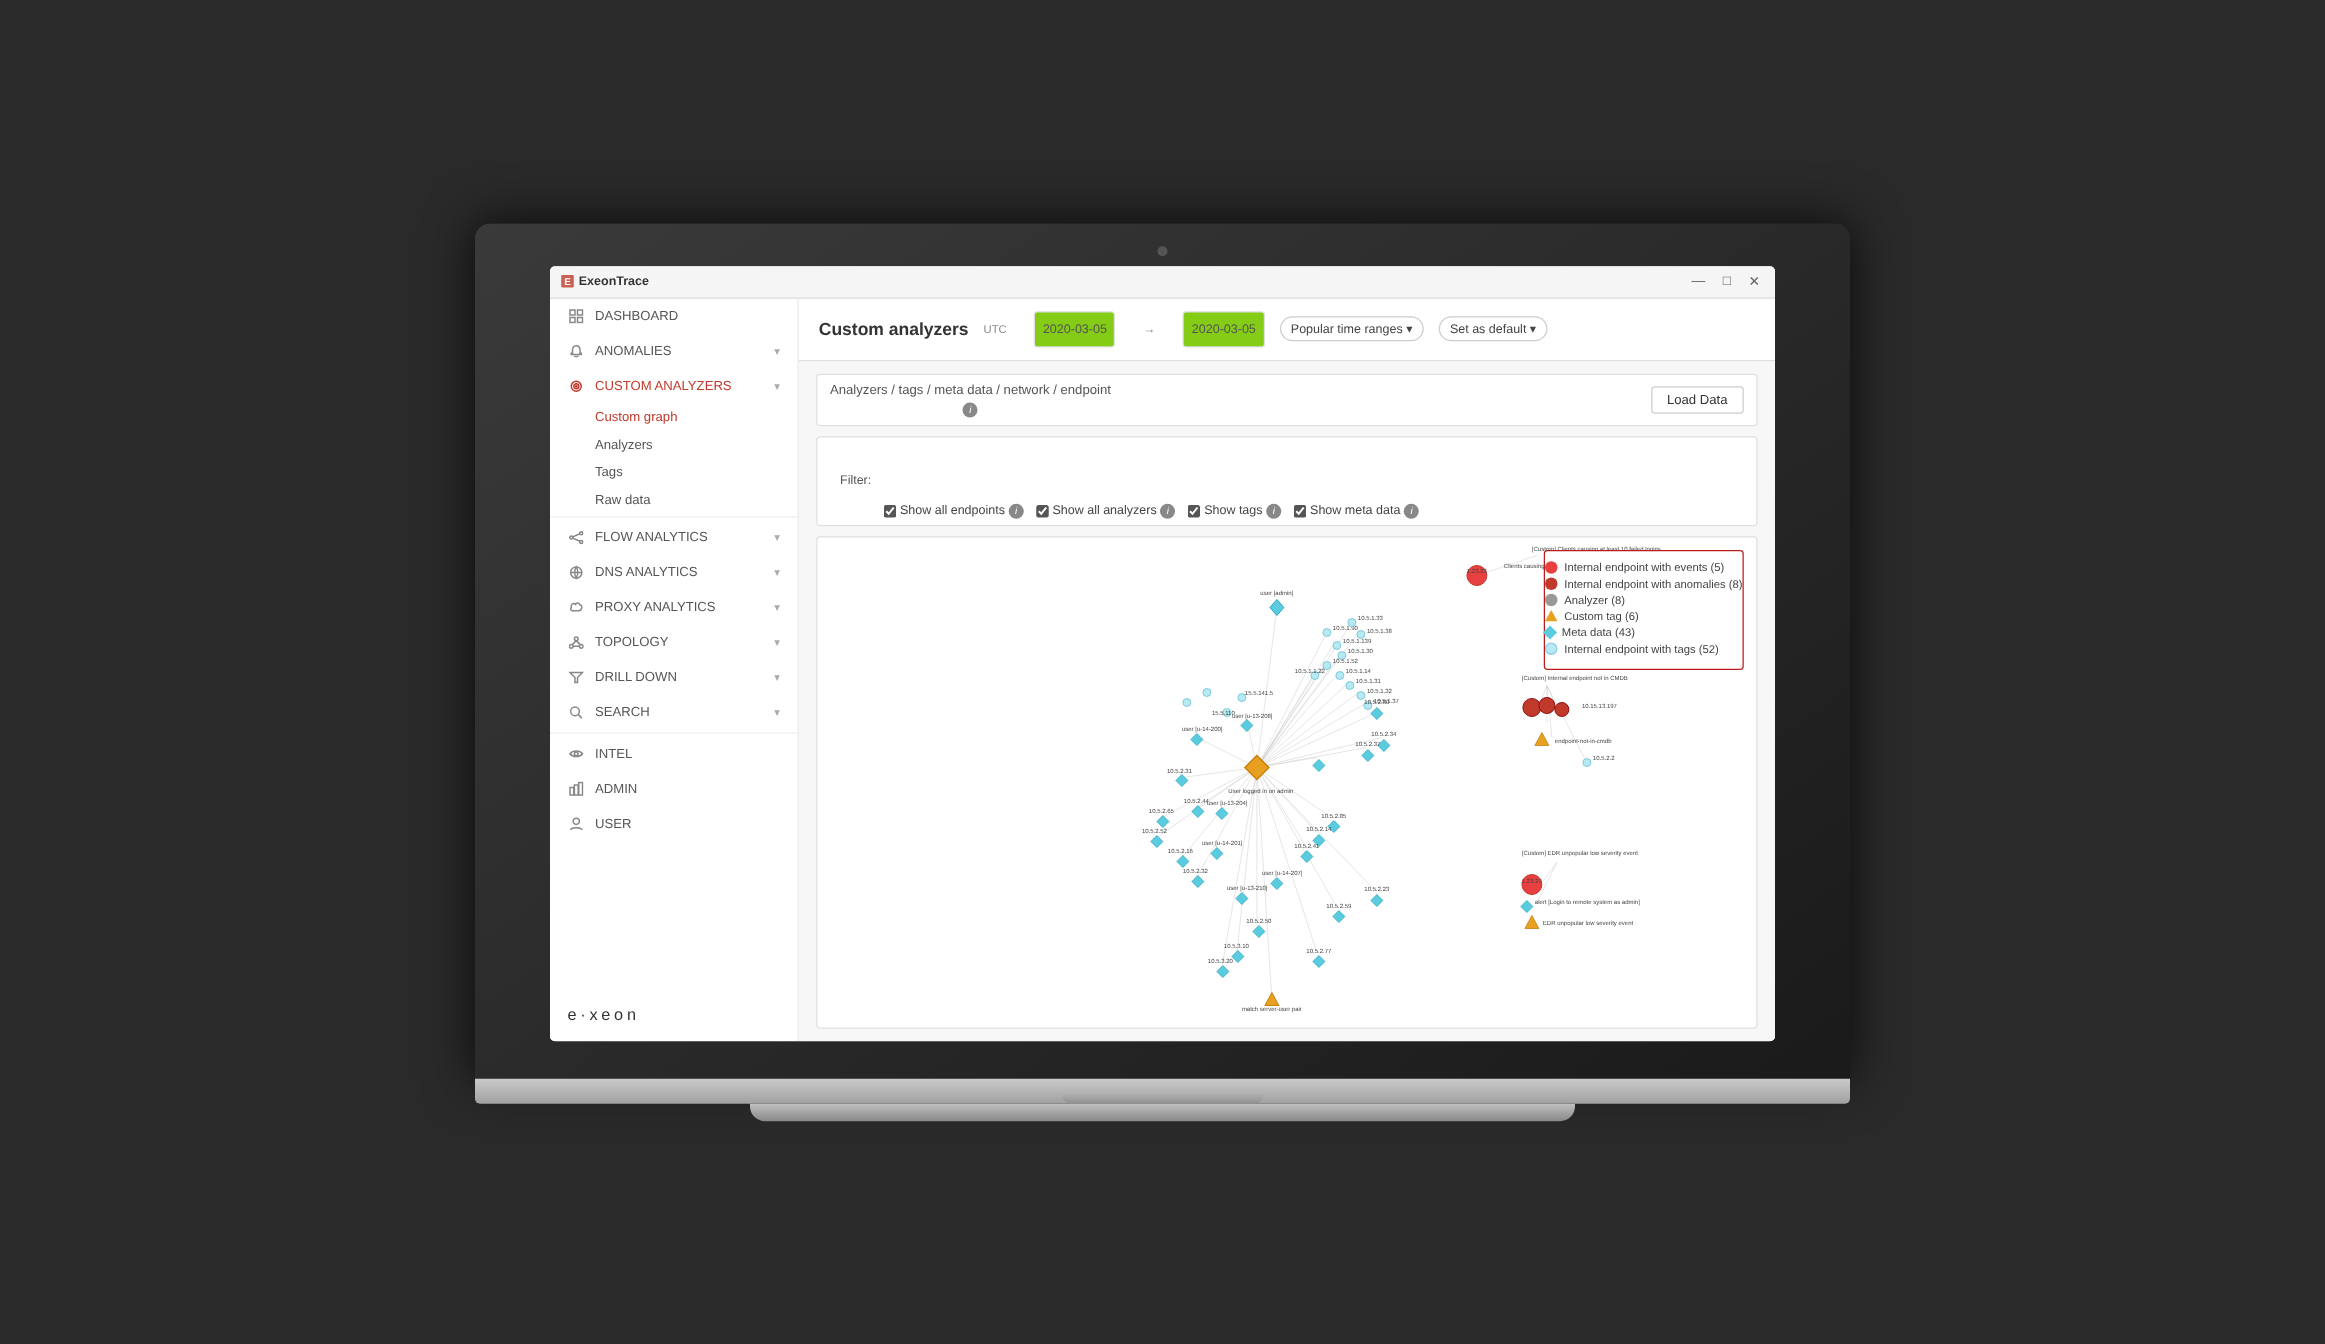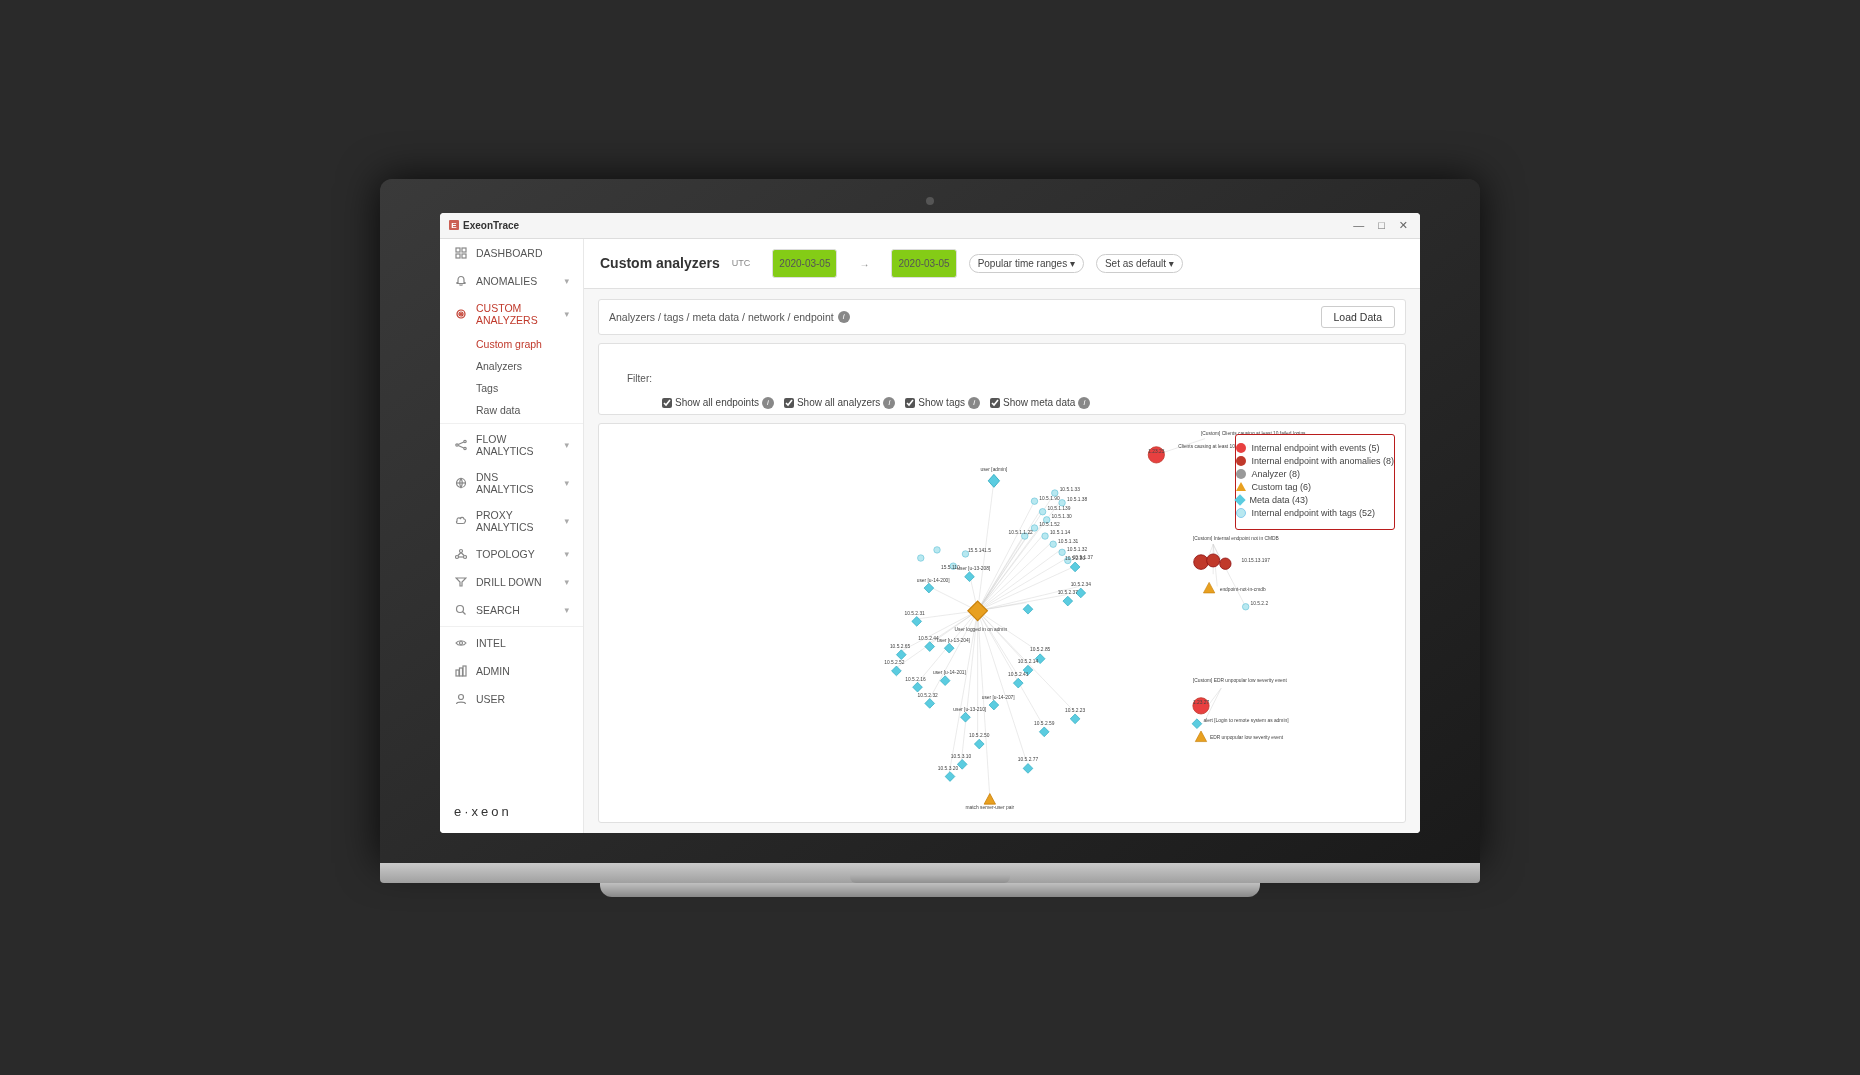--- a/index.html
+++ b/index.html
@@ -77,21 +77,21 @@
     }
 
     .app-body {
       display: flex;
       flex: 1;
       overflow: hidden;
     }
 
     
     .sidebar {
-      width: 144px;
+      width: 199px;
       background: #fff;
       border-right: 1px solid #e8e8e8;
       flex-shrink: 0;
       display: flex;
       flex-direction: column;
       overflow-y: auto;
       font-size: 10.5px;
     }
 
     .nav-item {
@@ -234,20 +234,21 @@
       justify-content: space-between;
       flex-shrink: 0;
     }
 
     .analyzer-path {
       font-size: 10.5px;
       color: #555;
       display: flex;
       align-items: center;
       gap: 4px;
+      flex-direction: column;
     }
 
     .info-icon {
       width: 12px; height: 12px;
       background: #888;
       border-radius: 50%;
       display: inline-flex;
       align-items: center;
       justify-content: center;
       color: #fff;
@@ -262,21 +263,21 @@
       border-radius: 3px;
       font-size: 10.5px;
       cursor: pointer;
       color: #333;
     }
 
     .filter-bar {
       background: #fff;
       border: 1px solid #e0e0e0;
       border-radius: 3px;
-      padding: 5px 28px;
+      padding: 5px 18px;
       display: flex;
       align-items: center;
       gap: 10px;
       flex-shrink: 0;
       font-size: 10px;
     }
 
     .filter-label { color: #555; font-weight: 500; }
 
     .filter-item {

